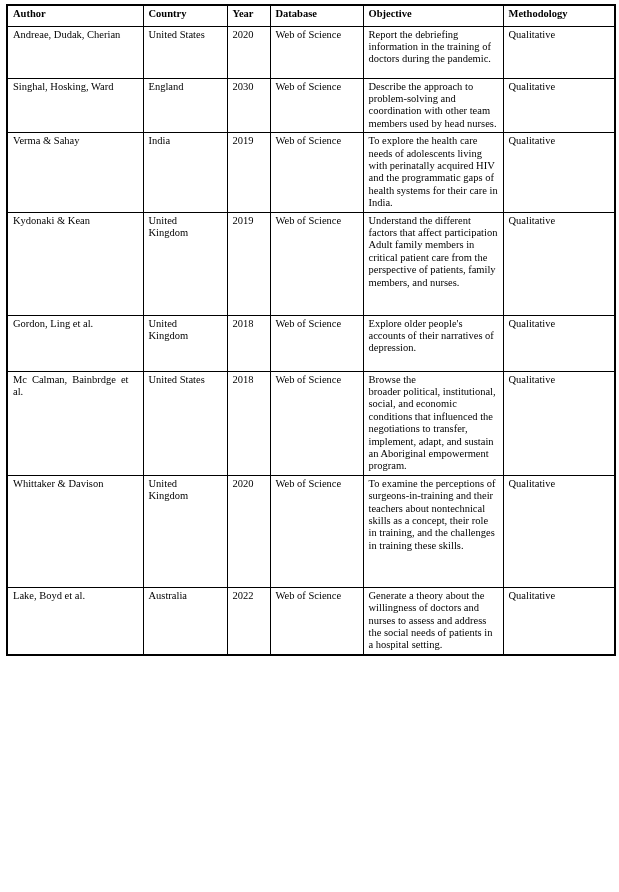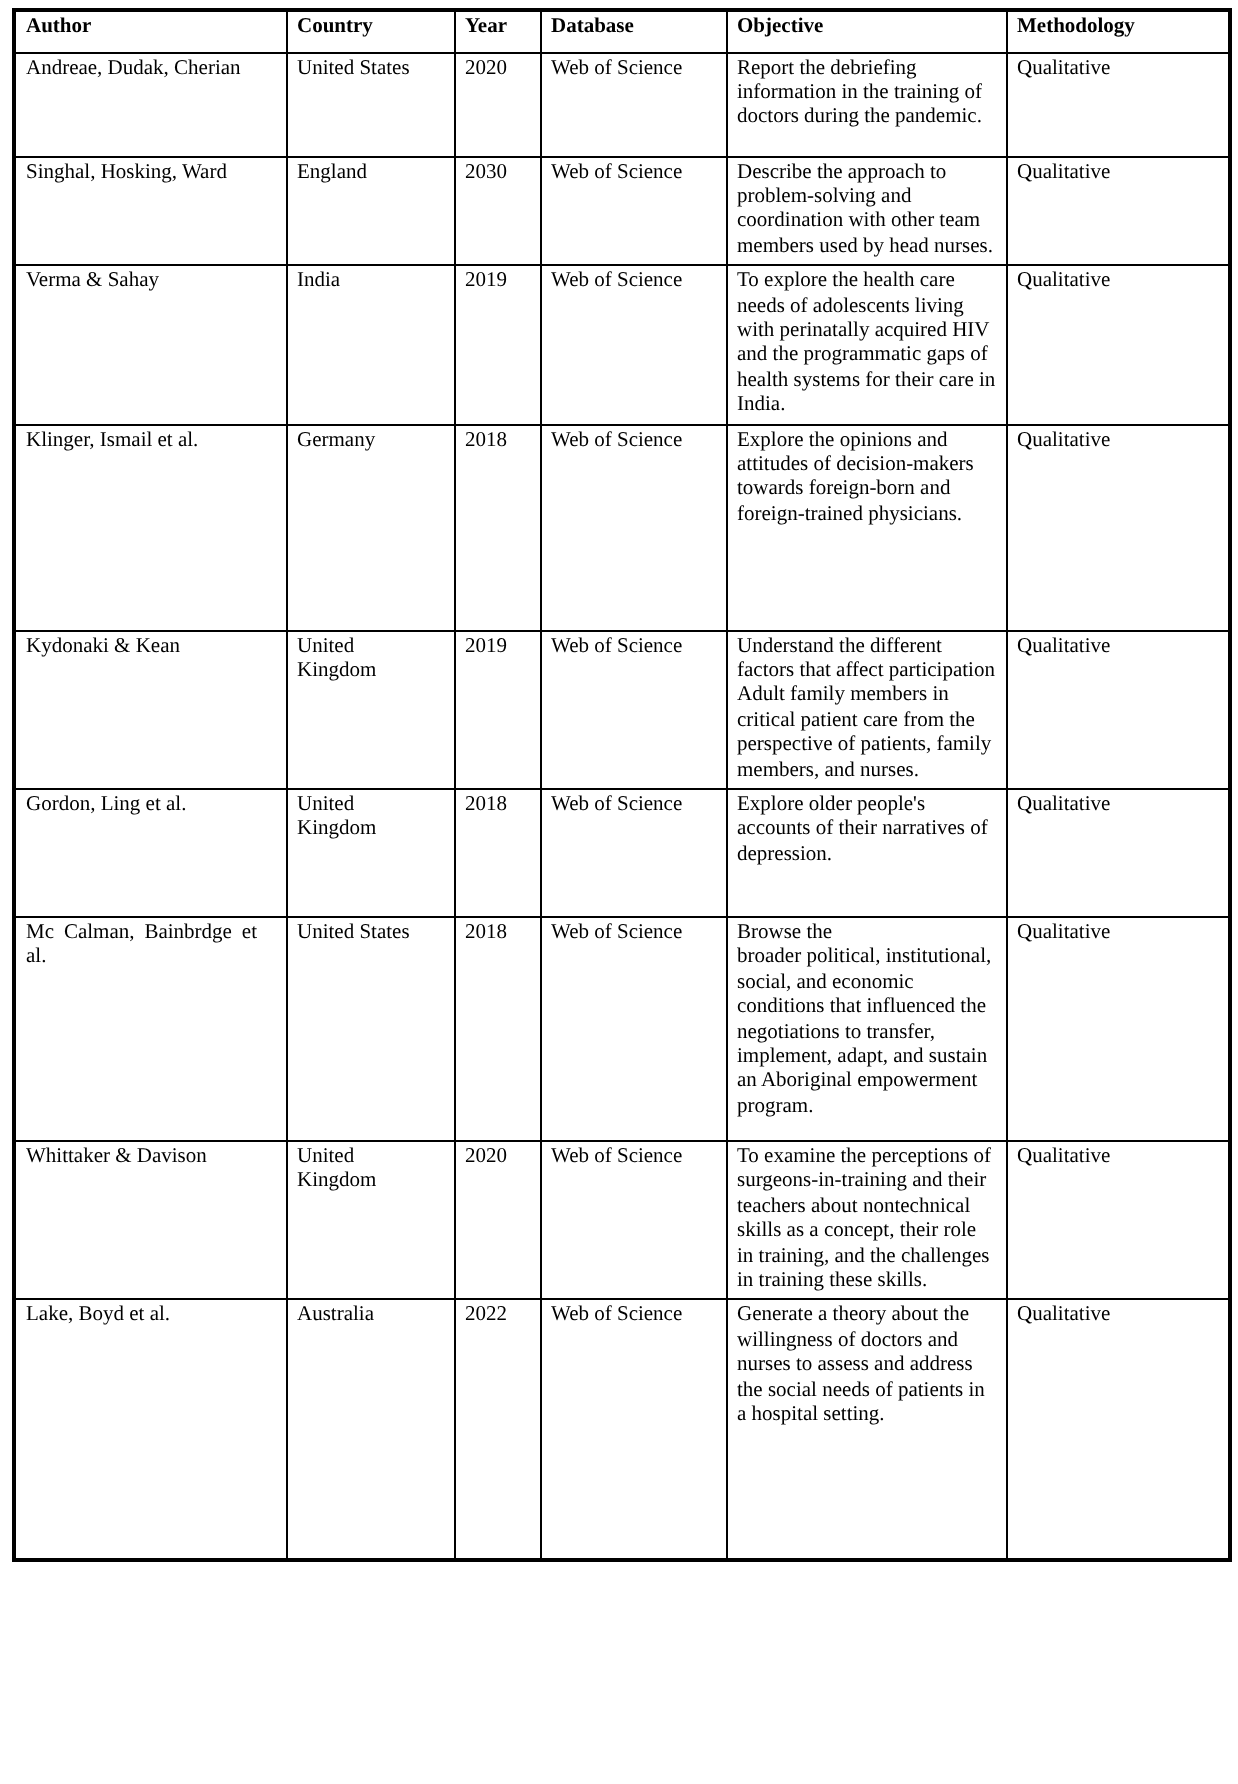--- a/index.html
+++ b/index.html
@@ -89,28 +89,20 @@
       </tr>
         <tr>
         <td data-cell="author">Verma &amp; Sahay</td>
         <td data-cell="country">India</td>
         <td data-cell="year">2019</td>
         <td data-cell="database">Web of Science</td>
         <td data-cell="objective">To explore the health care needs of adolescents living with perinatally acquired HIV and the programmatic gaps of health systems for their care in India.</td>
         <td data-cell="methodology">Qualitative</td>
       </tr>
         <tr>
-        <td data-cell="author">Klinger, Ismail et al.</td>
-        <td data-cell="country">Germany</td>
-        <td data-cell="year">2018</td>
-        <td data-cell="database">Web of Science</td>
-        <td data-cell="objective">Explore the opinions and attitudes of decision-makers towards foreign-born and foreign-trained physicians.</td>
-        <td data-cell="methodology">Qualitative</td>
-      </tr>
-        <tr>
         <td data-cell="author">Kydonaki &amp; Kean</td>
         <td data-cell="country">United Kingdom</td>
         <td data-cell="year">2019</td>
         <td data-cell="database">Web of Science</td>
         <td data-cell="objective">Understand the different factors that affect participation
 Adult family members in critical patient care from the perspective of patients, family members, and nurses.</td>
         <td data-cell="methodology">Qualitative</td>
       </tr>
         <tr>
         <td data-cell="author">Gordon, Ling et al.</td>

